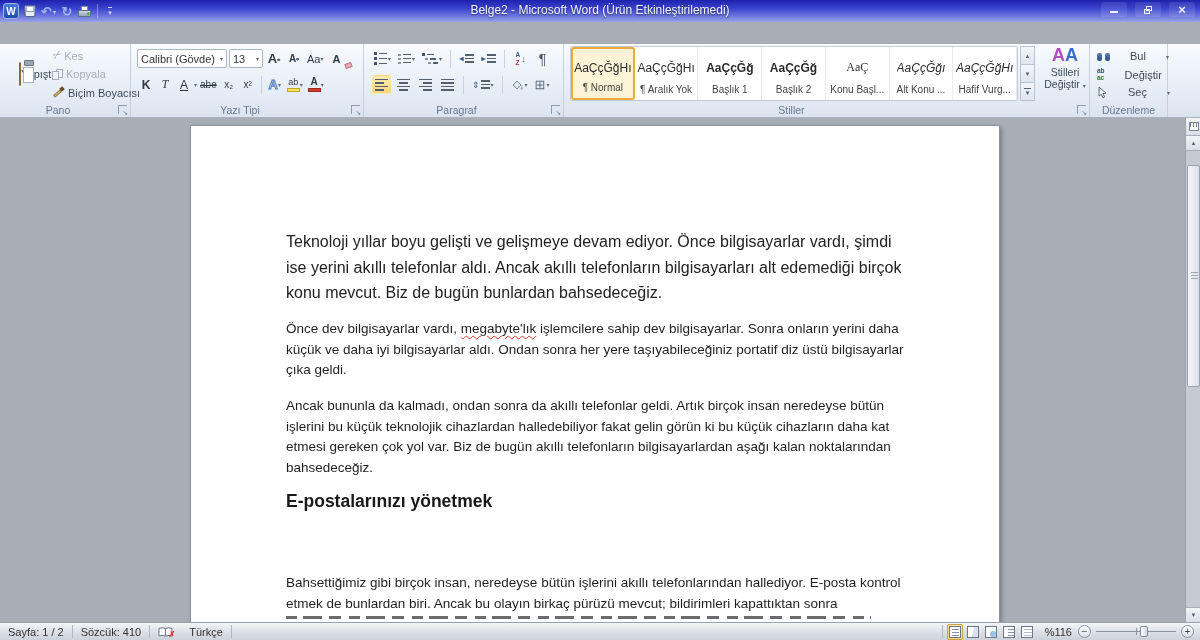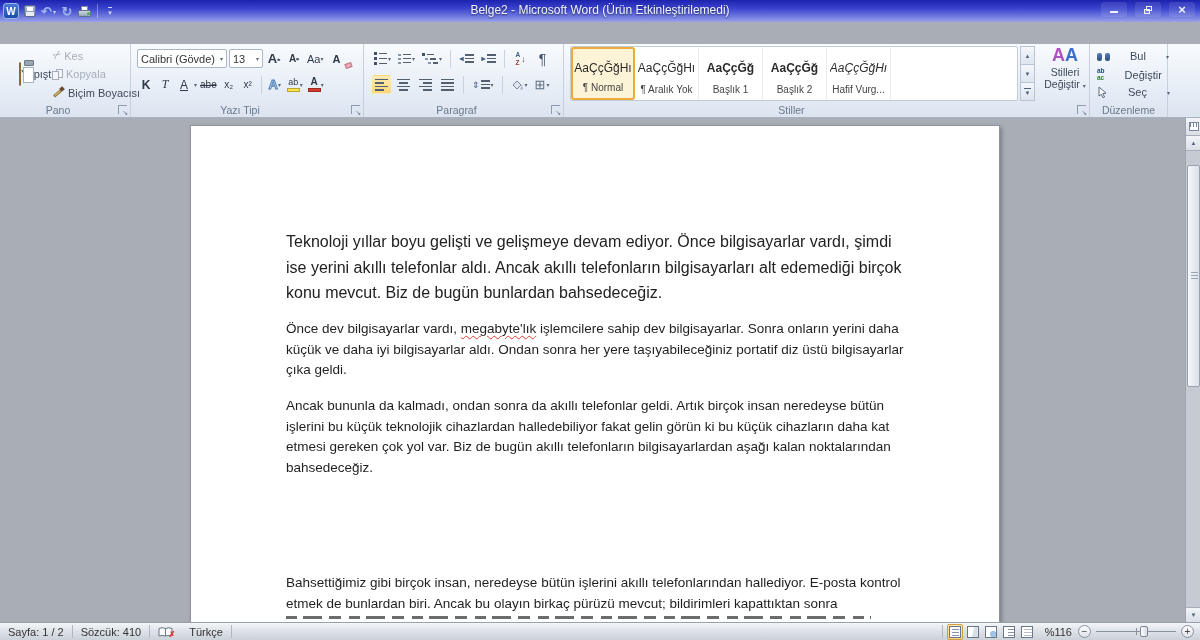--- a/index.html
+++ b/index.html
@@ -526,20 +526,28 @@
         </div>
         <div class="card">
           <span class="prev pv-h1">AaÇçĞğ</span>
             <span class="nm">Başlık 1</span>
         </div>
         <div class="card">
           <span class="prev pv-h2">AaÇçĞğ</span>
             <span class="nm">Başlık 2</span>
         </div>
         <div class="card">
+          <span class="prev pv-title">AaÇ</span>
+            <span class="nm">Konu Başl...</span>
+        </div>
+        <div class="card">
+          <span class="prev pv-sub">AaÇçĞğı</span>
+            <span class="nm">Alt Konu ...</span>
+        </div>
+        <div class="card">
           <span class="prev pv-emph">AaÇçĞğHı</span>
             <span class="nm">Hafif Vurg...</span>
         </div>
       </div>
       <div class="gal-scroll">
         <span class="gbtn">▲</span>
         <span class="gbtn">▼</span>
         <span class="gbtn gmore"><i></i>▼</span>
       </div>
       <div class="chstyles">
@@ -576,20 +584,21 @@
       </div>
       <div class="glabel" style="right:0">Düzenleme</div>
     </div>
   </div>
 
   <div class="docarea">
     <div class="page">
       <div class="tb doc-p1">Teknoloji yıllar boyu gelişti ve gelişmeye devam ediyor. Önce bilgisayarlar vardı, şimdi ise yerini akıllı telefonlar aldı. Ancak akıllı telefonların bilgisayarları alt edemediği birçok konu mevcut. Biz de bugün bunlardan bahsedeceğiz.</div>
       <div class="tb doc-p doc-p2"><span>Önce dev bilgisayarlar vardı, </span><span class="sp">megabyte'lık</span><span> işlemcilere sahip dev bilgisayarlar. Sonra onların yerini daha küçük ve daha iyi bilgisayarlar aldı. Ondan sonra her yere taşıyabileceğiniz portatif diz üstü bilgisayarlar çıka geldi.</span></div>
       <div class="tb doc-p doc-p3">Ancak bununla da kalmadı, ondan sonra da akıllı telefonlar geldi. Artık birçok insan neredeyse bütün işlerini bu küçük teknolojik cihazlardan halledebiliyor fakat gelin görün ki bu küçük cihazların daha kat etmesi gereken çok yol var. Biz de bugün akıllı telefonların bilgisayarlardan aşağı kalan noktalarından bahsedeceğiz.</div>
+      <div class="tb doc-h2">E-postalarınızı yönetmek</div>
       <div class="tb doc-p doc-p4">Bahsettiğimiz gibi birçok insan, neredeyse bütün işlerini akıllı telefonlarından hallediyor. E-posta kontrol etmek de bunlardan biri. Ancak bu olayın birkaç pürüzü mevcut; bildirimleri kapattıktan sonra</div>
       <div class="clipline"></div>
     </div>
 
     <div class="vscroll">
       <div class="sc-btn sc-ruler">
           <i class="ruler-ic"></i>
         </div>
       <div class="sc-btn sc-up">▲</div>
       <div class="thumb"></div>

